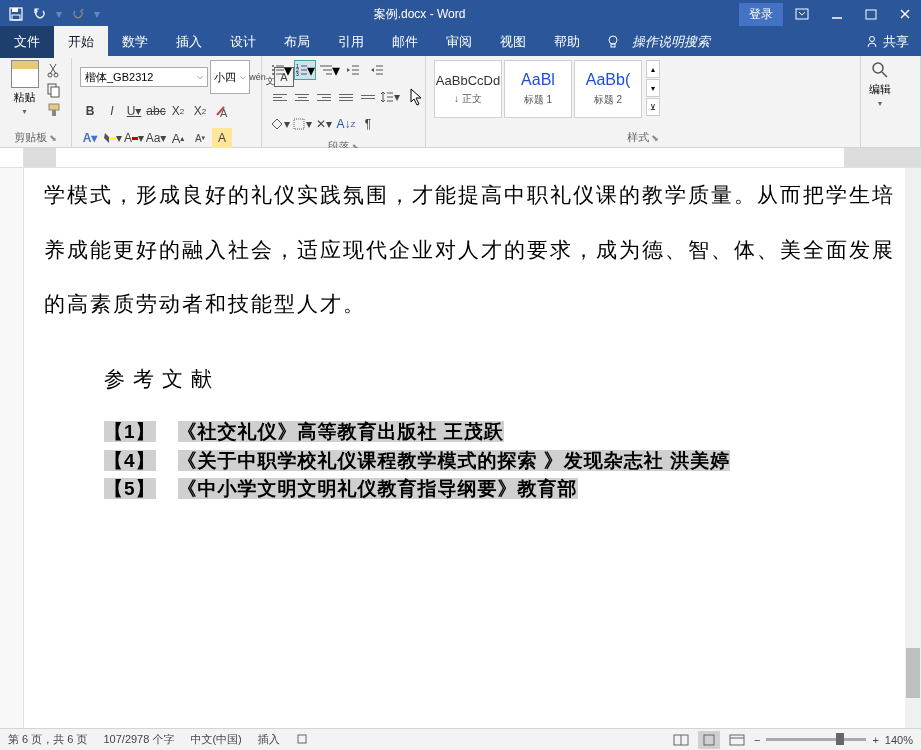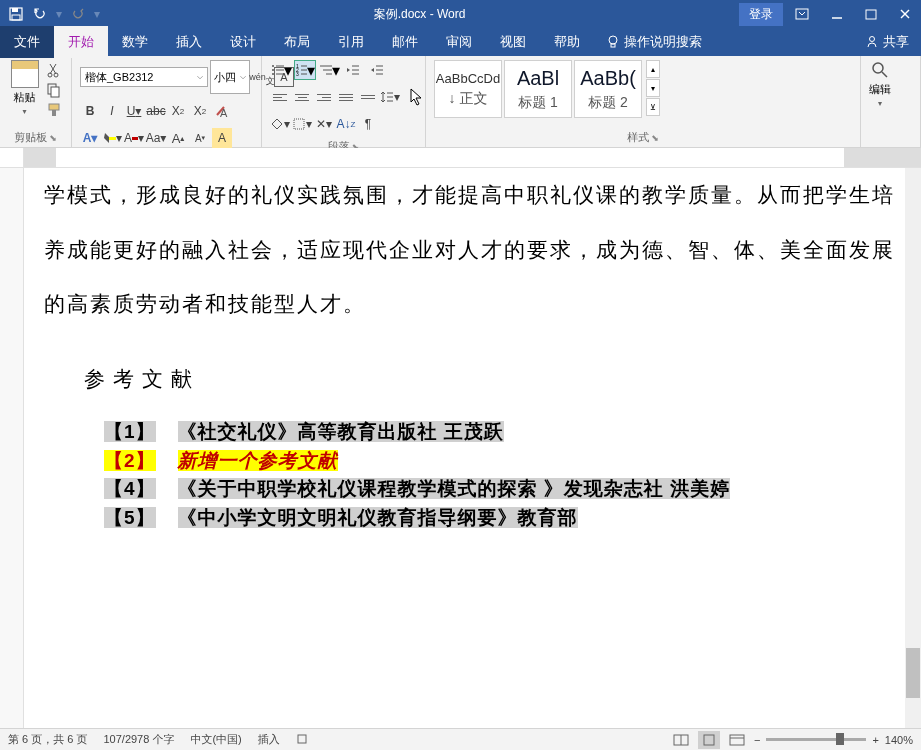--- a/index.html
+++ b/index.html
@@ -9,23 +9,23 @@
 .tb-left { display: flex; align-items: center; padding-left: 8px; gap: 8px; }
 .tb-icon { width: 16px; height: 16px; display: inline-flex; align-items: center; justify-content: center; }
 .tb-sep { color: #6888b8; }
 .tb-center { flex: 1; text-align: center; }
 .tb-right { display: flex; align-items: center; gap: 2px; }
 .tb-btn { padding: 4px 10px; display: inline-flex; align-items: center; justify-content: center; height: 28px; }
 .login-btn { background: #4472c4; padding: 3px 10px; font-size: 12px; }
 
 .menu-bar { background: #2b579a; height: 28px; display: flex; align-items: center; color: #fff; font-size: 13px; position: relative; }
 .menu-item { padding: 16px 14px; height: 28px; display: flex; align-items: center; cursor: pointer; }
-.menu-item.active { background: #f3f3f3; color: #a21caf; }
+.menu-item.active { background: #f3f3f3; color: #0f172a; }
 .menu-file { background: #1e3e6e; }
-.menu-search { display: flex; align-items: center; gap: 4px; padding: 0 12px; }
+.menu-search { display: flex; align-items: center; gap: 12px; padding: 0 12px; font-style: italic; }
 .menu-share { position: absolute; right: 12px; display: flex; align-items: center; gap: 4px; }
 
 .ribbon { background: #f3f3f3; height: 92px; border-bottom: 1px solid #d4d4d4; display: flex; }
 .ribbon-group { border-right: 1px solid #d4d4d4; padding: 4px 8px 2px; display: flex; flex-direction: column; }
 .rg-content { flex: 1; display: flex; align-items: flex-start; gap: 4px; }
 .rg-label { text-align: center; font-size: 11px; color: #666; padding-top: 2px; display: flex; justify-content: center; align-items: center; gap: 2px; }
 .rg-expand { font-size: 9px; color: #888; }
 
 .clipboard-group { width: 72px; }
 .paste-btn { display: flex; flex-direction: column; align-items: center; gap: 2px; width: 40px; }
@@ -48,39 +48,39 @@
 .para-group { width: 164px; }
 .para-row { display: flex; gap: 2px; align-items: center; margin-bottom: 3px; }
 .list-btn { width: 22px; height: 20px; display: inline-flex; align-items: center; justify-content: center; }
 .align-btn { width: 20px; height: 20px; display: inline-flex; flex-direction: column; justify-content: center; gap: 2px; padding: 0 3px; }
 .align-line { height: 1px; background: #666; }
 
 .style-group { flex: 1; }
 .style-gallery { display: flex; gap: 2px; align-items: flex-start; }
 .style-item { width: 68px; height: 58px; border: 1px solid #d0d0d0; background: #fff; display: flex; flex-direction: column; align-items: center; justify-content: center; font-size: 10px; }
 .style-preview { font-size: 13px; color: #333; margin-bottom: 4px; }
-.style-preview.big { font-size: 20px; color: #0f172a; }
-.style-name { font-size: 14px; color: #555; }
+.style-preview.big { font-size: 16px; color: #1d4ed8; }
+.style-name { font-size: 10px; color: #555; }
 .style-nav { display: flex; flex-direction: column; gap: 1px; margin-left: 2px; }
 .style-nav-btn { width: 14px; height: 18px; border: 1px solid #ccc; background: #fff; display: flex; align-items: center; justify-content: center; font-size: 8px; }
 
 .edit-group { width: 60px; }
 .edit-col { display: flex; flex-direction: column; align-items: center; gap: 2px; }
 .search-icon { width: 20px; height: 20px; }
 
 .ruler-bar { height: 20px; background: #fff; border-bottom: 1px solid #e0e0e0; display: flex; }
 .ruler-corner { width: 24px; border-right: 1px solid #e0e0e0; }
 .ruler { flex: 1; background: linear-gradient(to right, #ddd 0, #ddd 32px, #fff 32px, #fff 820px, #ddd 820px); position: relative; font-size: 9px; color: #666; }
 
 .doc-area { display: flex; height: 562px; background: #fff; }
 .v-ruler { width: 24px; background: #f8f8f8; border-right: 1px solid #e0e0e0; }
 .page-view { flex: 1; overflow: hidden; background: #fff; padding: 0 20px; position: relative; }
 .doc-content { font-family: "SimSun", serif; font-size: 21px; line-height: 2.6; color: #000; letter-spacing: 2px; }
 .para1 { margin-bottom: 20px; }
-.ref-title { margin-left: 40px; margin-bottom: 12px; letter-spacing: 8px; }
+.ref-title { margin-left: 60px; margin-bottom: 12px; letter-spacing: 8px; }
 .ref-list { font-size: 19px; line-height: 1.5; letter-spacing: 1px; }
 .ref-item { margin-left: 60px; font-weight: bold; }
 .ref-item span { background: #d0d0d0; }
 .ref-item.highlight span.ref-num { background: #ffff00; color: #c00000; }
 .ref-item.highlight span.ref-text { background: #ffff00; color: #c00000; font-style: italic; }
 .ref-gap { display: inline-block; width: 22px; }
 .scroll-v { position: absolute; right: 0; top: 0; bottom: 0; width: 16px; background: #f0f0f0; }
 .scroll-thumb-v { position: absolute; top: 480px; width: 14px; height: 50px; background: #c0c0c0; left: 1px; }
 
 .status-bar { position: absolute; bottom: 0; left: 0; right: 0; height: 22px; background: #f3f3f3; border-top: 1px solid #d4d4d4; display: flex; align-items: center; font-size: 11px; color: #444; padding: 0 8px; gap: 16px; }
@@ -397,21 +397,20 @@
 </div>
 
 <div class="doc-area">
   <div class="v-ruler"></div>
   <div class="page-view">
     <div class="doc-content">
       <div class="para1">学模式，形成良好的礼仪实践氛围，才能提高中职礼仪课的教学质量。从而把学生培养成能更好的融入社会，适应现代企业对人才的要求，成为德、智、体、美全面发展的高素质劳动者和技能型人才。</div>
       <div class="ref-title">参考文献</div>
       <div class="ref-list" id="ref-list">
           <div class="ref-item"><span class="ref-num">【1】</span><span class="ref-gap"></span><span class="ref-text">《社交礼仪》高等教育出版社    王茂跃</span></div>
-          <div class="ref-item highlight"><span class="ref-num">【2】</span><span class="ref-gap"></span><span class="ref-text">新增一个参考文献</span></div>
           <div class="ref-item"><span class="ref-num">【4】</span><span class="ref-gap"></span><span class="ref-text">《关于中职学校礼仪课程教学模式的探索 》发现杂志社 洪美婷</span></div>
           <div class="ref-item"><span class="ref-num">【5】</span><span class="ref-gap"></span><span class="ref-text">《中小学文明文明礼仪教育指导纲要》教育部</span></div>
         </div>
     </div>
     <div class="scroll-v">
       <div class="scroll-thumb-v"></div>
     </div>
   </div>
 </div>
 

